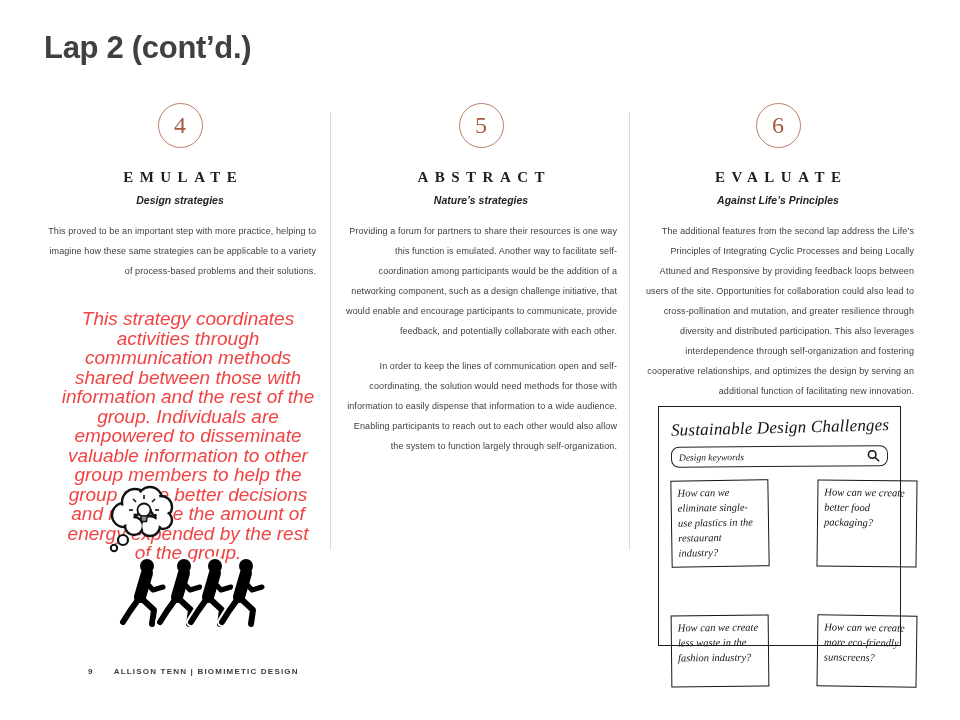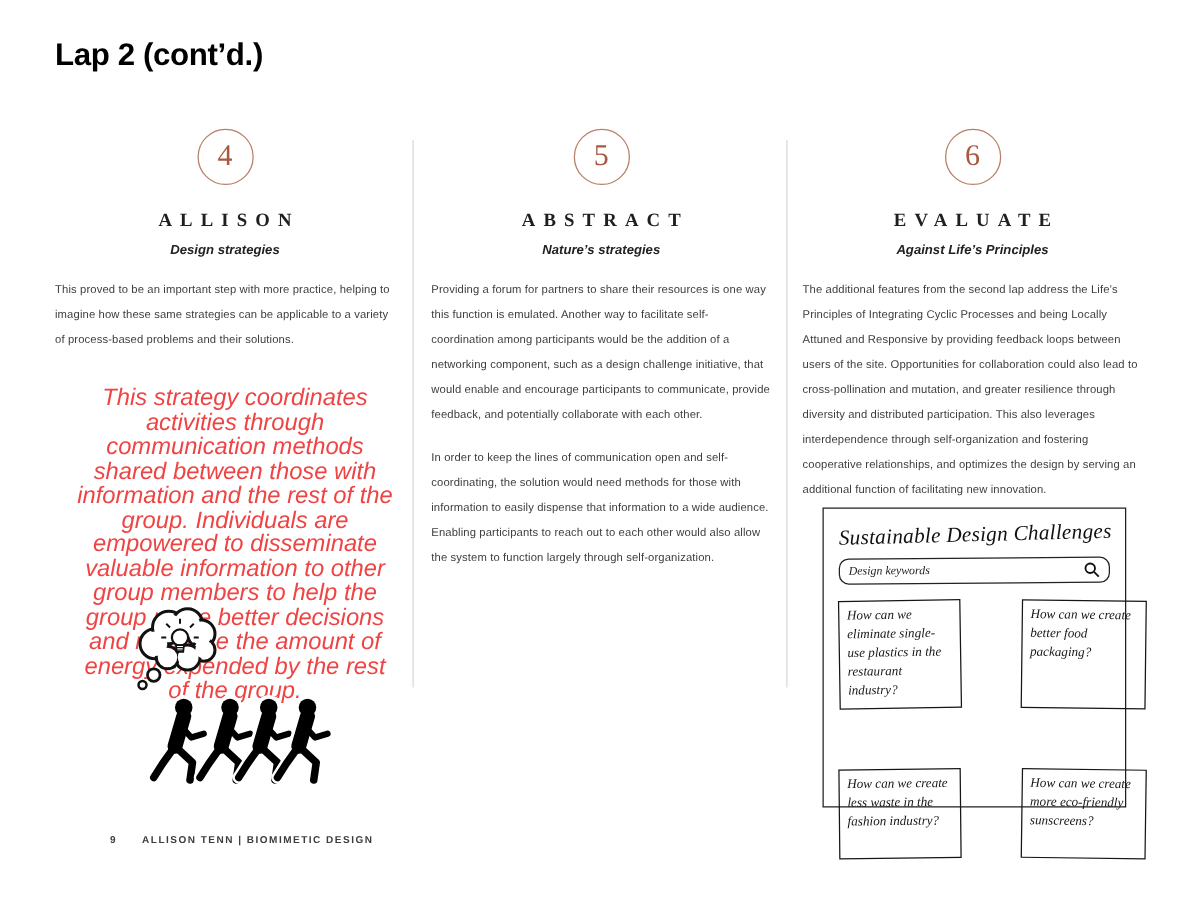--- a/index.html
+++ b/index.html
@@ -2,21 +2,21 @@
 <html><head>
 <meta charset="utf-8">
 <style>
   html,body{margin:0;padding:0;}
   body{
     width:960px;height:720px;position:relative;background:#ffffff;
     font-family:"Liberation Sans",sans-serif;overflow:hidden;
   }
   .page-title{
     position:absolute;left:44px;top:30px;margin:0;
-    font-size:25px;font-weight:800;color:#000000;letter-spacing:-0.3px;
+    font-size:31px;font-weight:800;color:#404040;letter-spacing:-0.3px;
     font-family:"Liberation Sans",sans-serif;
   }
   .divider{position:absolute;top:112px;width:1px;height:438px;background:#d9d9d9;}
   .divider.d1{left:330px;}
   .divider.d2{left:629px;}
 
   .col{position:absolute;top:103px;width:272px;text-align:center;}
   .col.c1{left:44px;}
   .col.c2{left:345px;}
   .col.c3{left:642px;}
@@ -28,21 +28,21 @@
   }
   .colhead{
     margin:21px 0 0;font-family:"Liberation Serif",serif;
     font-size:15px;font-weight:700;color:#1f1f1f;
     letter-spacing:6.5px;padding-left:6.5px;
   }
   .sub{
     margin-top:8px;font-size:10.5px;font-weight:700;font-style:italic;color:#222;text-align:center;
   }
   p.bodytext{
-    margin:15px 0 0;text-align:left;font-size:9px;line-height:20px;
+    margin:15px 0 0;text-align:right;font-size:9px;line-height:20px;
     color:#3d3d3d;letter-spacing:0.1px;
   }
   .quote{
     margin-top:28px;font-style:italic;font-size:19px;line-height:19.5px;
     color:#ef4444;text-align:center;margin-left:16px;
   }
 
   .figures{position:absolute;left:93px;top:484px;width:172px;height:148px;}
 
   .sketch{
@@ -86,21 +86,21 @@
 
 <h1 class="page-title">Lap 2 (cont’d.)</h1>
 
 <div class="divider d1"></div>
 <div class="divider d2"></div>
 
 <section class="col c1">
   <div class="badge">
     <span>4</span>
   </div>
-  <h2 class="colhead">ALLISON</h2>
+  <h2 class="colhead">EMULATE</h2>
   <div class="sub">Design strategies</div>
   <p class="bodytext">This proved to be an important step with more practice, helping to imagine how these same strategies can be applicable to a variety of process-based problems and their solutions.</p>
   <div class="quote">This strategy coordinates activities through communication methods shared between those with information and the rest of the group. Individuals are empowered to disseminate valuable information to other group members to help the group make better decisions and minimize the amount of energy expended by the rest of the group.</div>
 </section>
 
 <section class="col c2">
   <div class="badge">
     <span>5</span>
   </div>
   <h2 class="colhead">ABSTRACT</h2>

